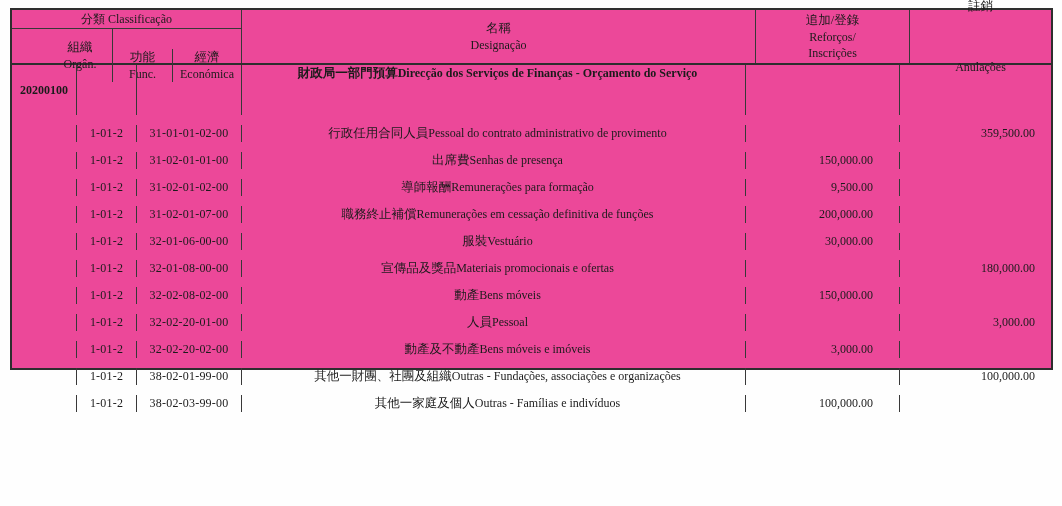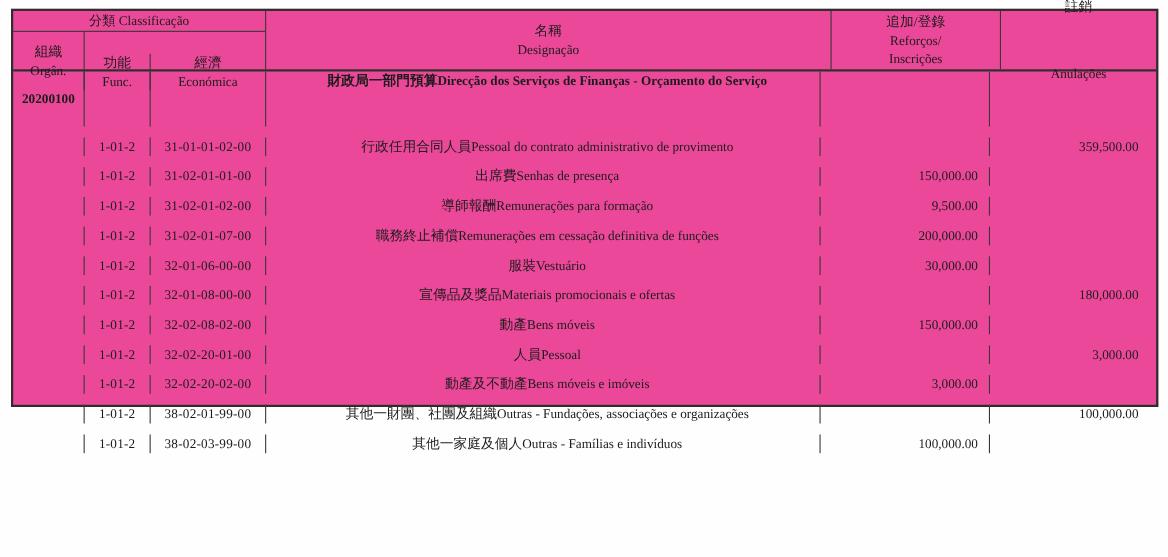--- a/index.html
+++ b/index.html
@@ -31,42 +31,42 @@
     width: 230px; box-sizing: border-box;
     display: flex; flex-direction: column;
     border-right: 1.5px solid #383838;
   }
   .th-class-top {
     height: 19px; flex-shrink: 0;
     border-bottom: 1.5px solid #383838;
     display: flex; align-items: center; justify-content: center;
     box-sizing: border-box;
   }
-  .th-class-bottom { flex: 1; display: flex; }
+  .th-class-bottom { flex: 1; display: flex; padding-left: 36px; }
   .th { display: flex; flex-direction: column; align-items: center; justify-content: center; box-sizing: border-box; }
   .th-org  { width: 65px; border-right: 1.5px solid #383838; }
   .th-func { width: 60px; border-right: 1.5px solid #383838; margin-top: 20px; }
   .th-econ { flex: 1; margin-top: 20px; }
   .th-desig { width: 514px; border-right: 1.5px solid #383838; }
   .th-ref   { width: 154px; border-right: 1.5px solid #383838; }
   .th-anul  { flex: 1; gap: 44px; }
 
   
   .tbody { flex: 1; display: flex; flex-direction: column; font-size: 12px; }
   .row { display: flex; min-height: 0; }
   .cell { box-sizing: border-box; }
   .col-org  { width: 65px;  border-right: 1.5px solid #383838; display: flex; align-items: center; justify-content: center; }
   .col-func { width: 60px;  border-right: 1.5px solid #383838; display: flex; align-items: center; justify-content: center; letter-spacing: 0.2px; }
   .col-econ { width: 105px; border-right: 1.5px solid #383838; display: flex; align-items: center; justify-content: center; letter-spacing: 0.2px; }
   .col-desig {
     width: 504px; border-right: 1.5px solid #383838;
     padding-left: 8px;
     display: flex; flex-direction: row; justify-content: center;
   }
-  .col-ref  { width: 154px; border-right: 1.5px solid #383838; display: flex; align-items: center; justify-content: flex-end; padding-right: 10px; }
+  .col-ref  { width: 154px; border-right: 1.5px solid #383838; display: flex; align-items: center; justify-content: flex-end; padding-right: 26px; }
   .col-anul { flex: 1; display: flex; align-items: center; justify-content: flex-end; padding-right: 16px; }
 
   .title-row { height: 50px; flex-shrink: 0; font-weight: bold; }
   .title-row .col-desig { justify-content: center; }
   .entry-row { flex: 1; margin-top: 10px; }
 
   .line-zh { line-height: 17px; font-size: 12.5px; }
   .line-pt { line-height: 16px; font-size: 12px; }
   .bold { font-weight: bold; }
 </style>

